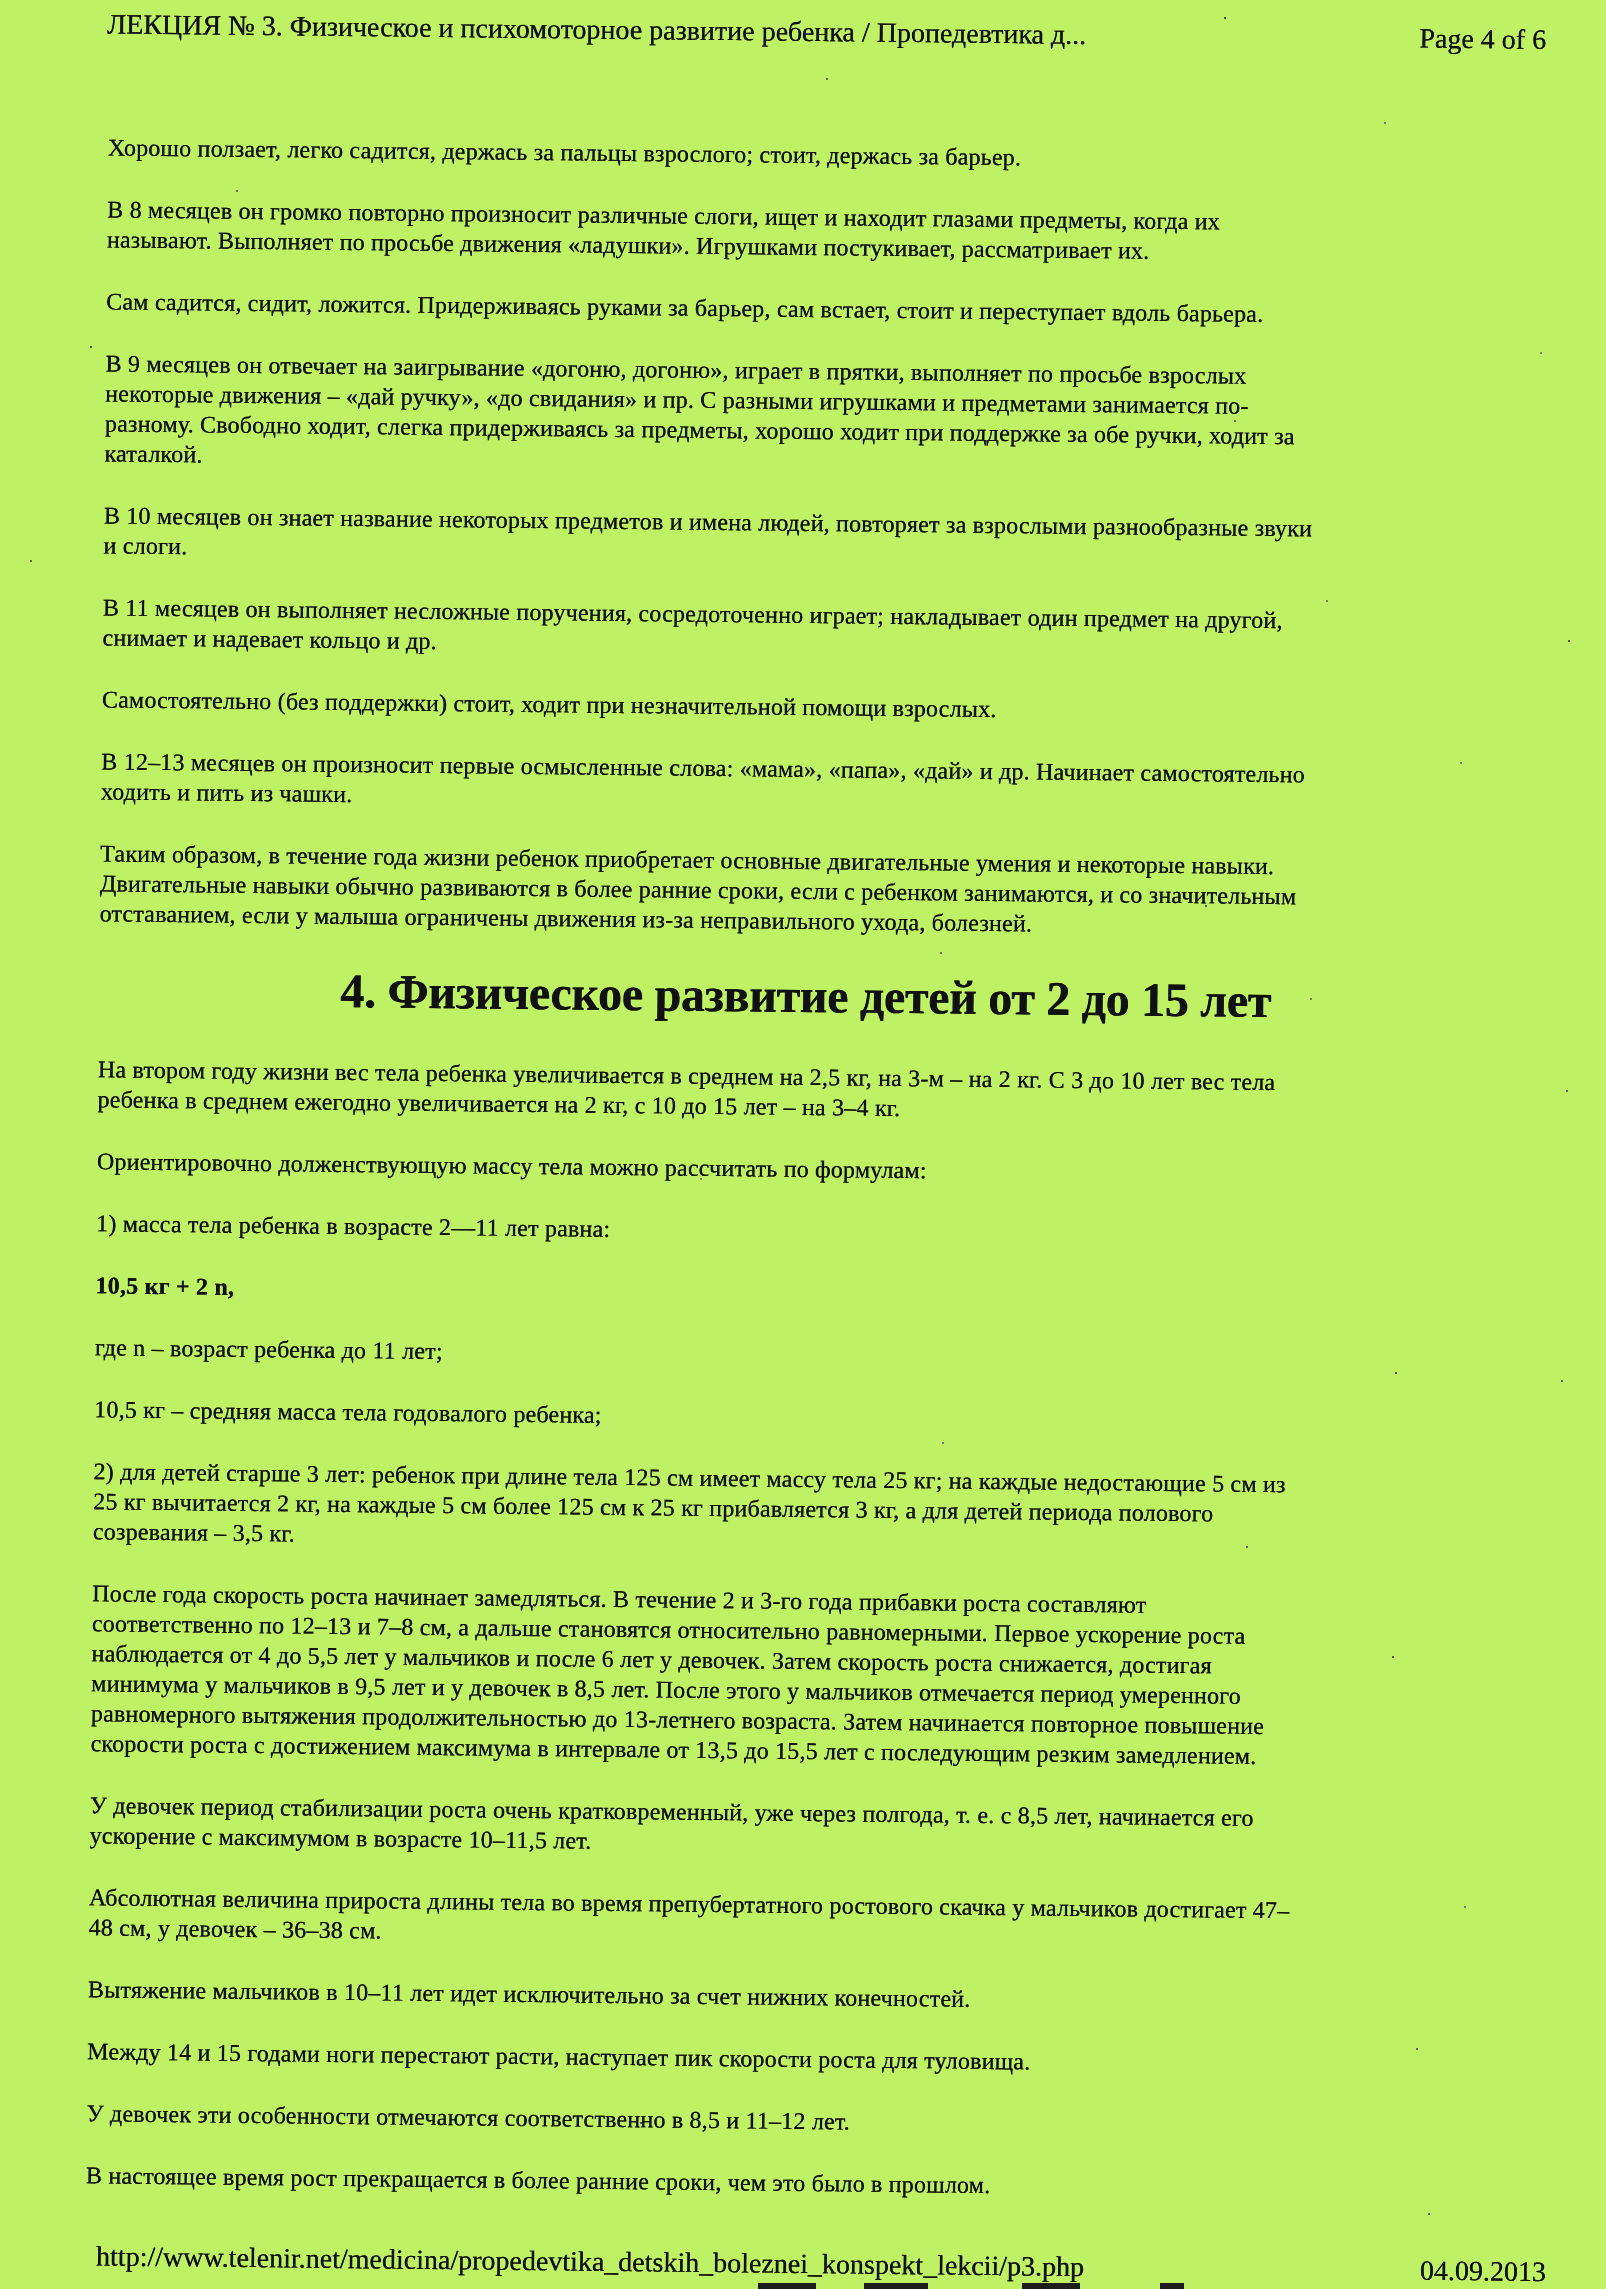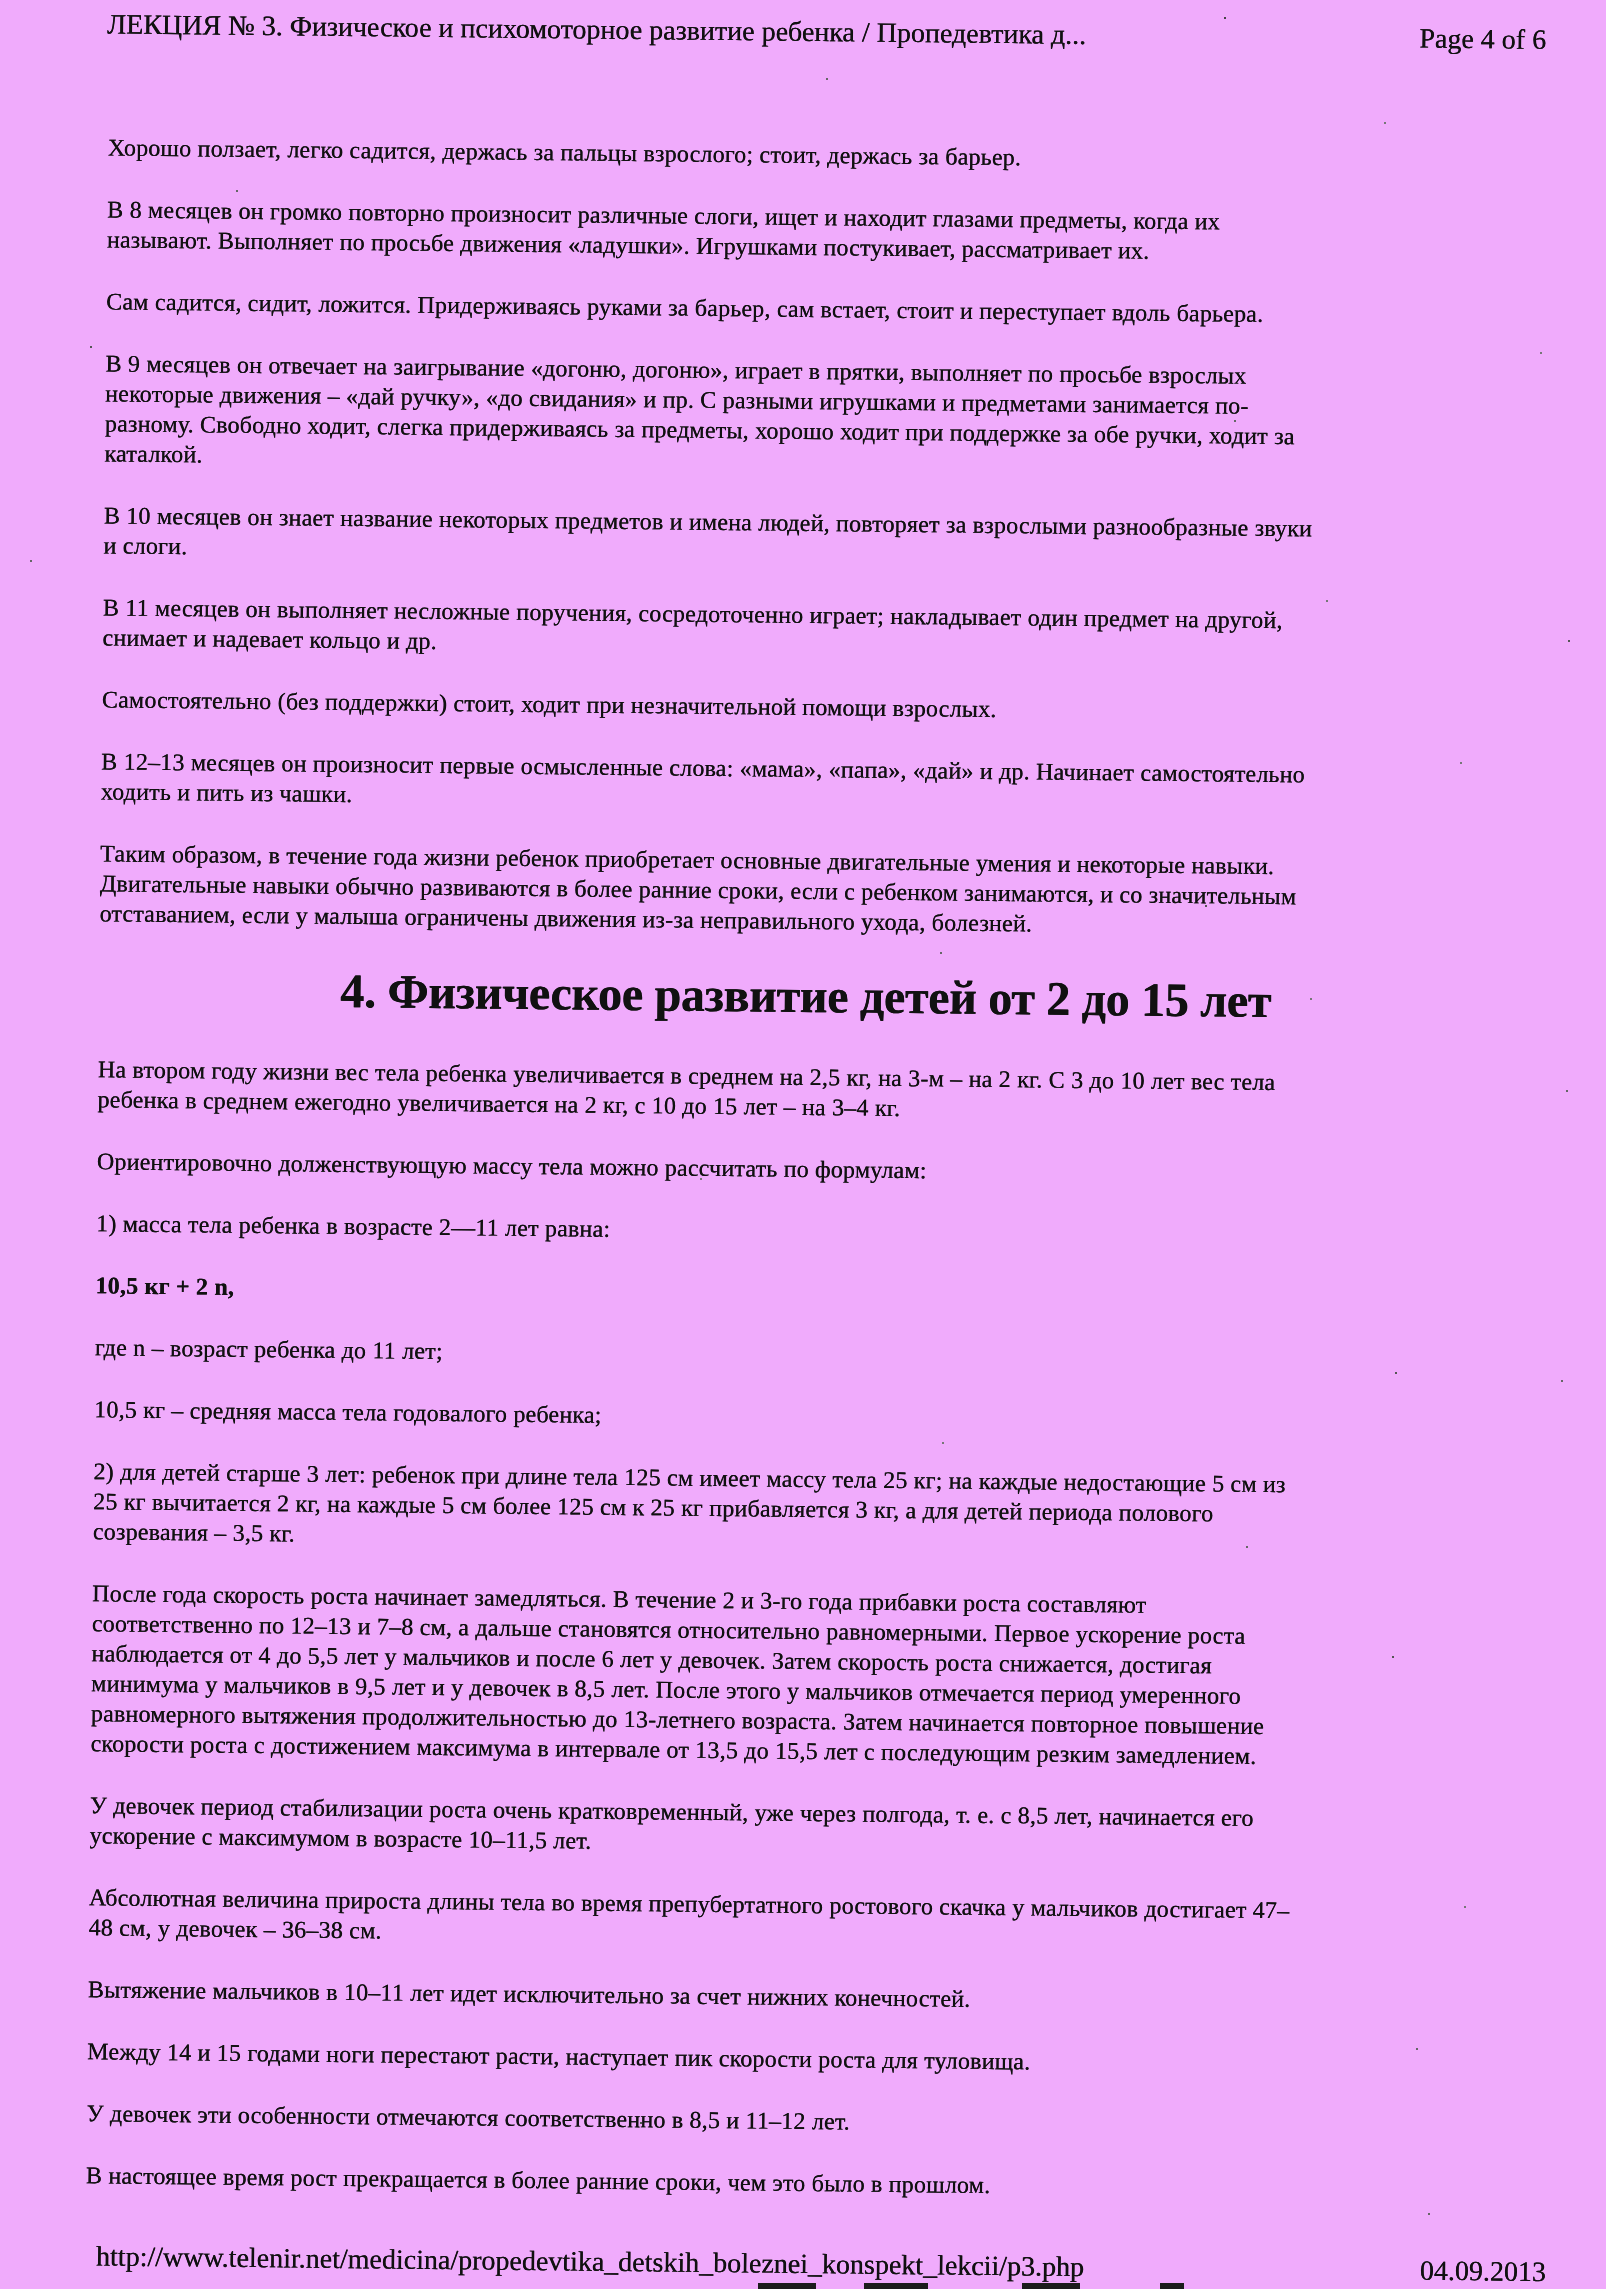--- a/index.html
+++ b/index.html
@@ -8,21 +8,21 @@
     width: 1606px;
     height: 2289px;
     background: #ffffff;
     overflow: hidden;
     font-family: "Liberation Serif", "DejaVu Serif", serif;
     color: #111111;
   }
   .page {
     position: absolute;
     inset: 0;
-    background: #f0abfc;
+    background: #bef264;
     text-decoration: underline;
   }
   
   .tilt {
     position: absolute;
     inset: 0;
     transform: rotate(0.62deg);
     transform-origin: 803px 1145px;
   }
   .header {

